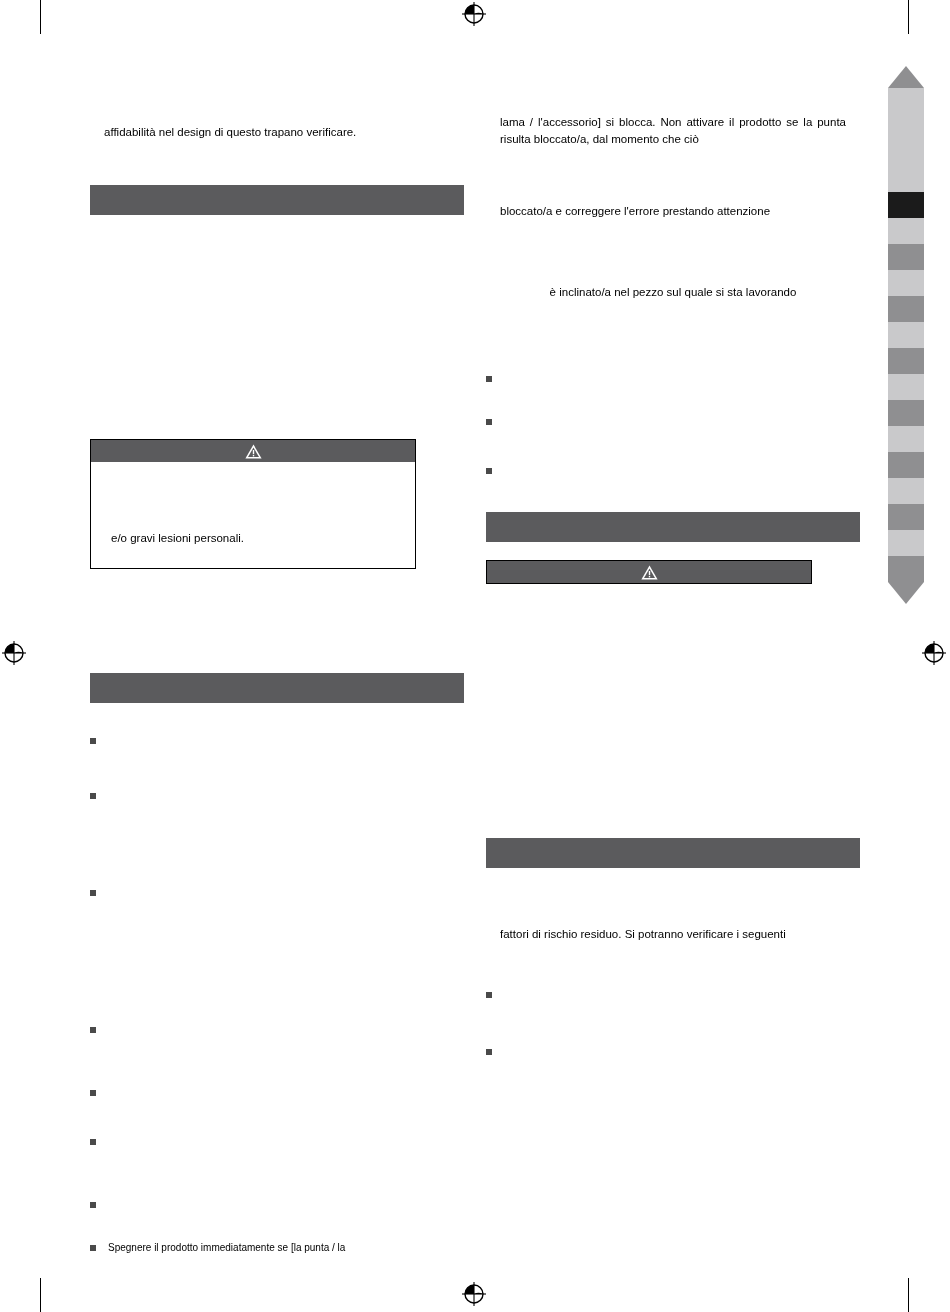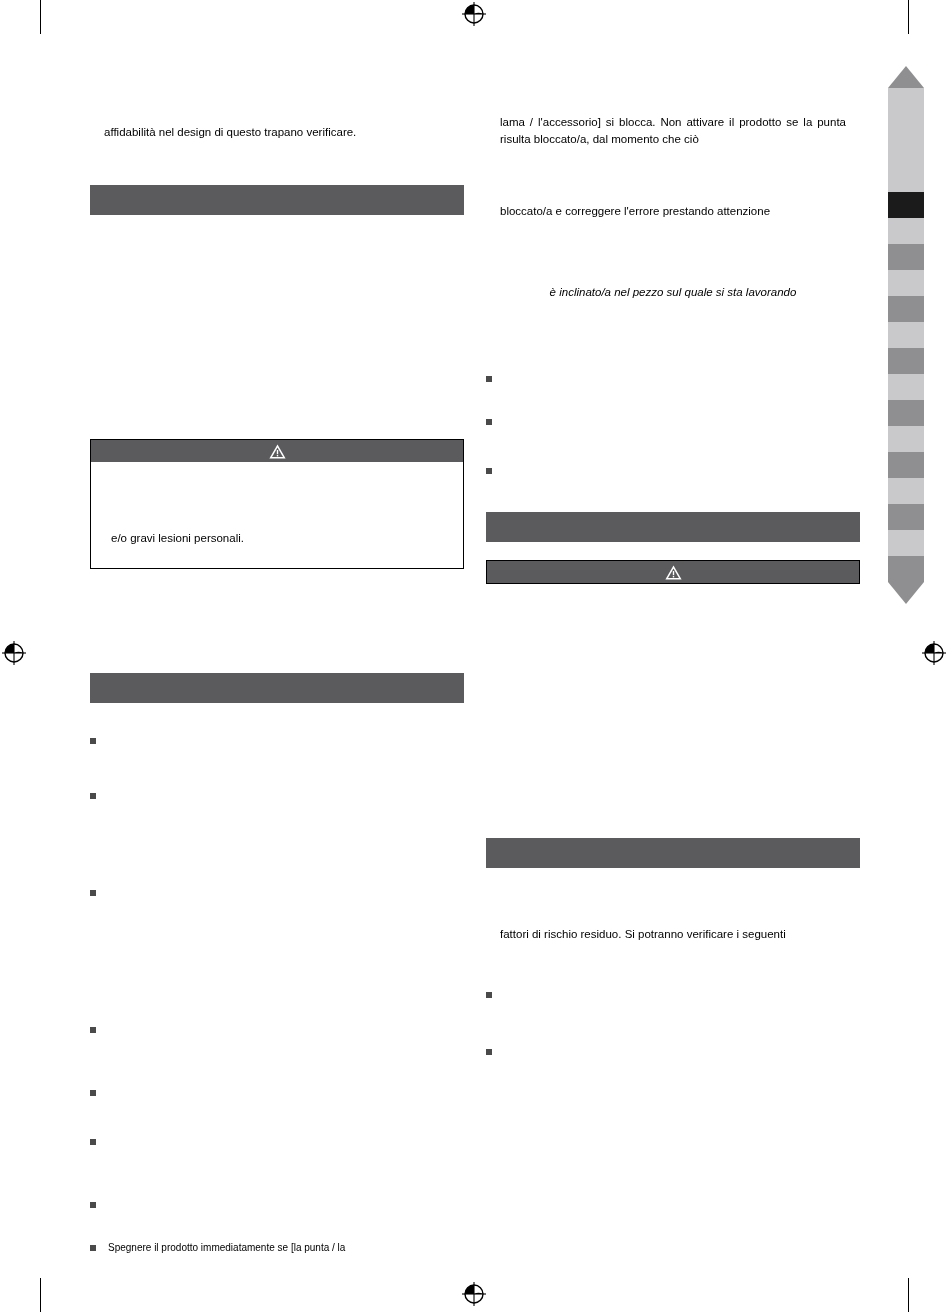--- a/index.html
+++ b/index.html
@@ -41,21 +41,21 @@
   
   .section-bar {
     background: #5b5b5d;
     height: 30px;
     width: 374px;
     margin: 0;
   }
 
   
   .warning-box {
-    width: 374px;
+    width: 326px;
     border: 1px solid #000000;
     box-sizing: border-box;
     background: #ffffff;
   }
   .warning-header {
     background: #5b5b5d;
     height: 22px;
     display: flex;
     align-items: center;
     justify-content: center;
@@ -71,21 +71,20 @@
 
   
   .para {
     font-size: 11.5px;
     line-height: 1.5;
     text-align: justify;
     margin: 14px;
   }
   .para-center {
     text-align: center;
-    font-style: italic;
   }
 
   
   .bullet-row {
     display: flex;
     align-items: flex-start;
     font-size: 10px;
     line-height: 1.5;
     justify-content: space-between;
   }

